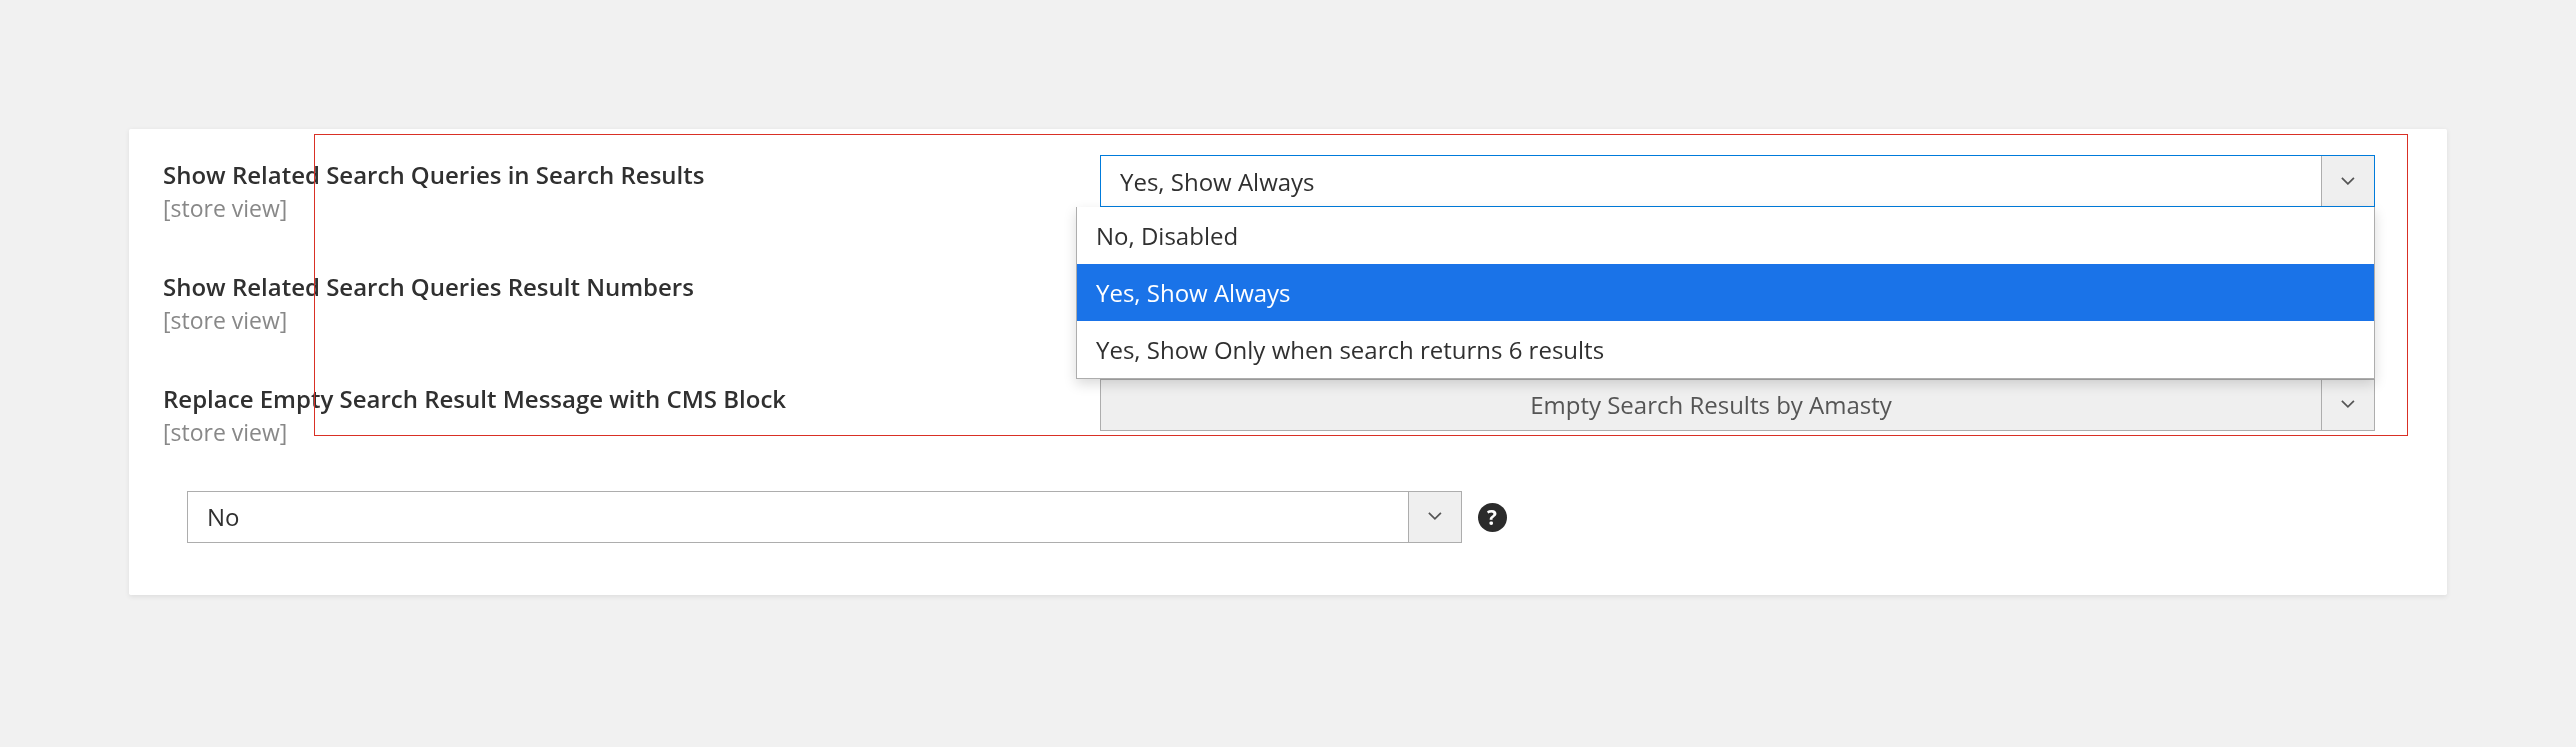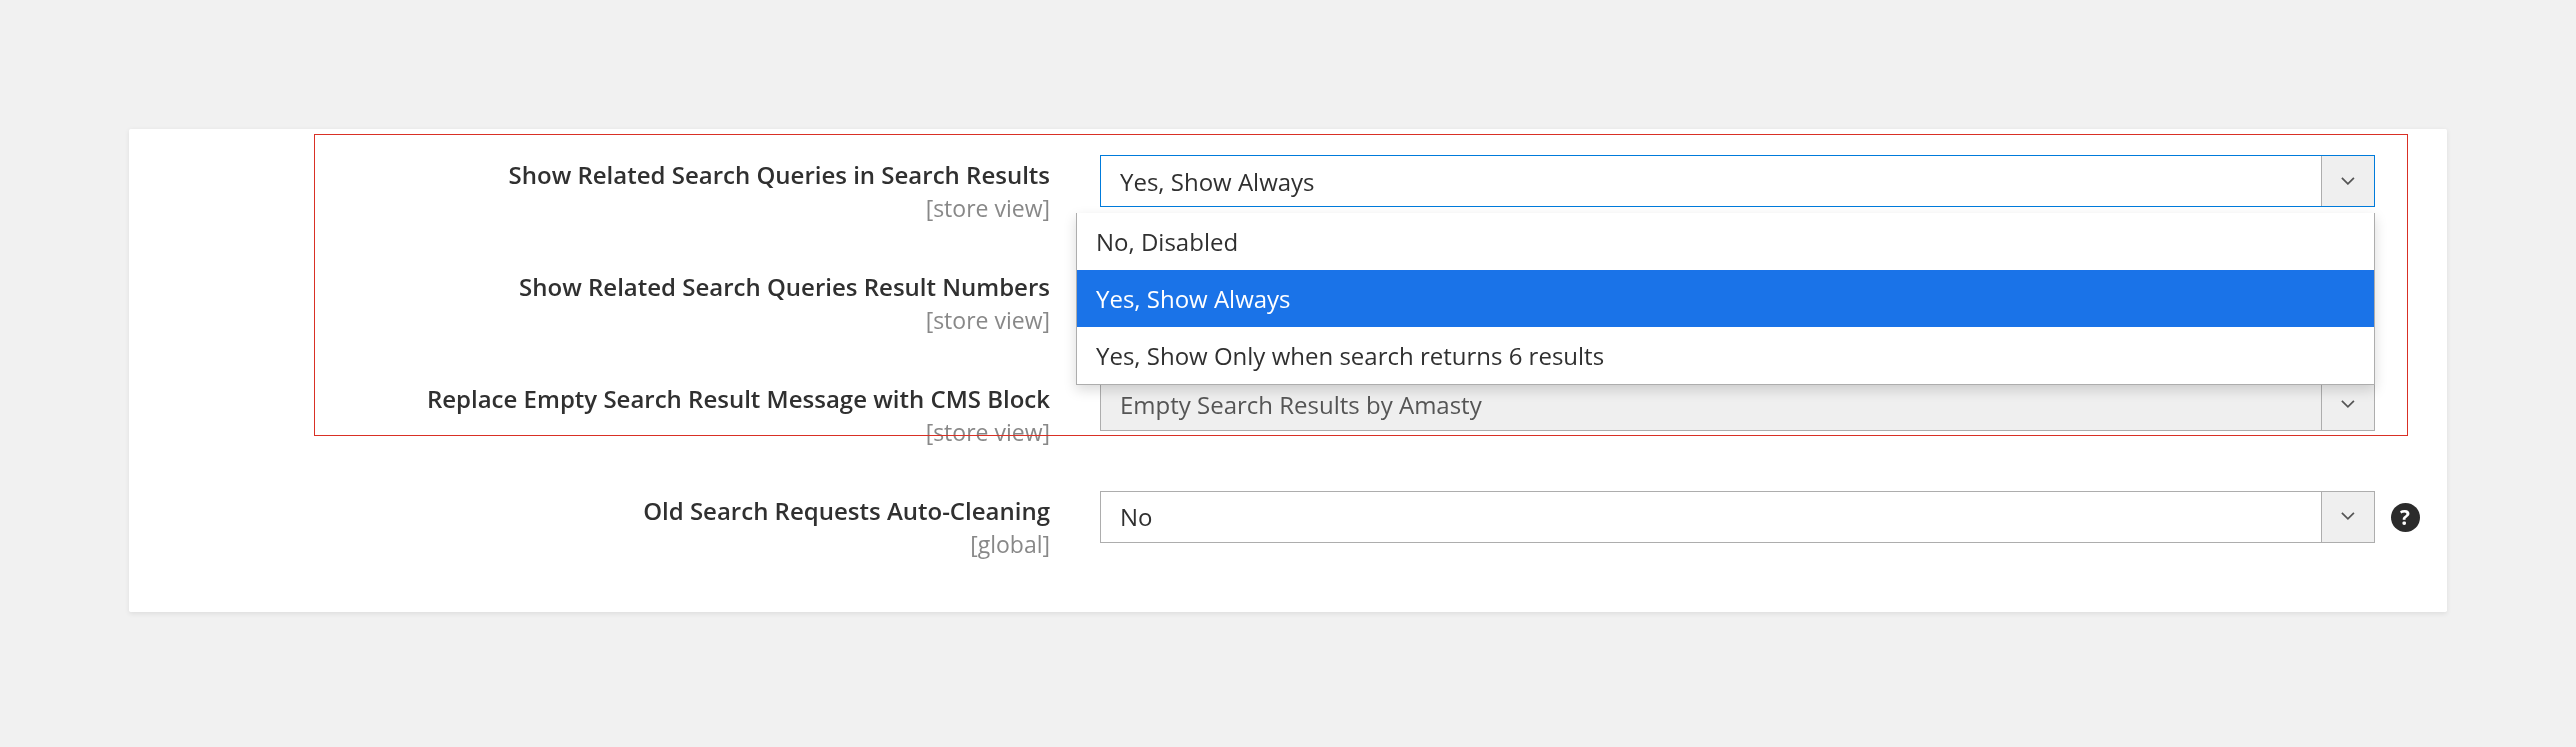--- a/index.html
+++ b/index.html
@@ -31,21 +31,21 @@
     pointer-events: none;
     box-sizing: border-box;
   }
   .form-row {
     display: flex;
     align-items: flex-start;
     margin-bottom: 43px;
   }
   .label-col {
     flex: 0 0 887px;
-    text-align: right;
+    text-align: left;
     padding-right: 26px;
     padding-top: 5.2px;
   }
   .label-main {
     font-size: 24px;
     font-weight: 600;
     color: #303030;
     line-height: 1.25;
   }
   .label-scope {
@@ -89,21 +89,21 @@
   }
   .select-arrow svg {
     width: 13.8px;
     height: 8.6px;
     fill: #555;
   }
   .dropdown {
     position: absolute;
     left: 0;
     right: 0;
-    top: 58px;
+    top: 52px;
     background: #fff;
     border: 0.9px solid #adadad;
     border-top: none;
     box-shadow: 0 5.2px 12px rgba(0,0,0,0.15);
     z-index: 10;
   }
   .option {
     padding: 12px 19px;
     font-size: 24px;
     color: #303030;
@@ -173,36 +173,32 @@
       <div class="help-col"></div>
     </div>
 
     <div class="form-row" style="margin-top:0px;">
       <div class="label-col">
         <span class="label-main">Replace Empty Search Result Message with CMS Block</span>
         <span class="label-scope">[store view]</span>
       </div>
       <div class="field-col">
         <div class="select-box" style="background:#efefef;">
-          <span class="select-text" style="color:#555;">Empty Search Results by Amasty</span>
+          <span class="select-text" style="color:#555;text-align:center;">Empty Search Results by Amasty</span>
           <span class="select-arrow">
             <svg viewBox="0 0 16 10">
                 <path d="M1 1 L8 8 L15 1" stroke="#555" stroke-width="2" fill="none"></path>
               </svg>
           </span>
         </div>
       </div>
       <div class="help-col"></div>
     </div>
 
     <div class="form-row" style="margin-bottom:0;">
-      <div class="label-col">
-        <span class="label-main">Old Search Requests Auto-Cleaning</span>
-        <span class="label-scope">[global]</span>
-      </div>
       <div class="field-col">
         <div class="select-box">
           <span class="select-text">No</span>
           <span class="select-arrow">
             <svg viewBox="0 0 16 10">
                 <path d="M1 1 L8 8 L15 1" stroke="#555" stroke-width="2" fill="none"></path>
               </svg>
           </span>
         </div>
       </div>

